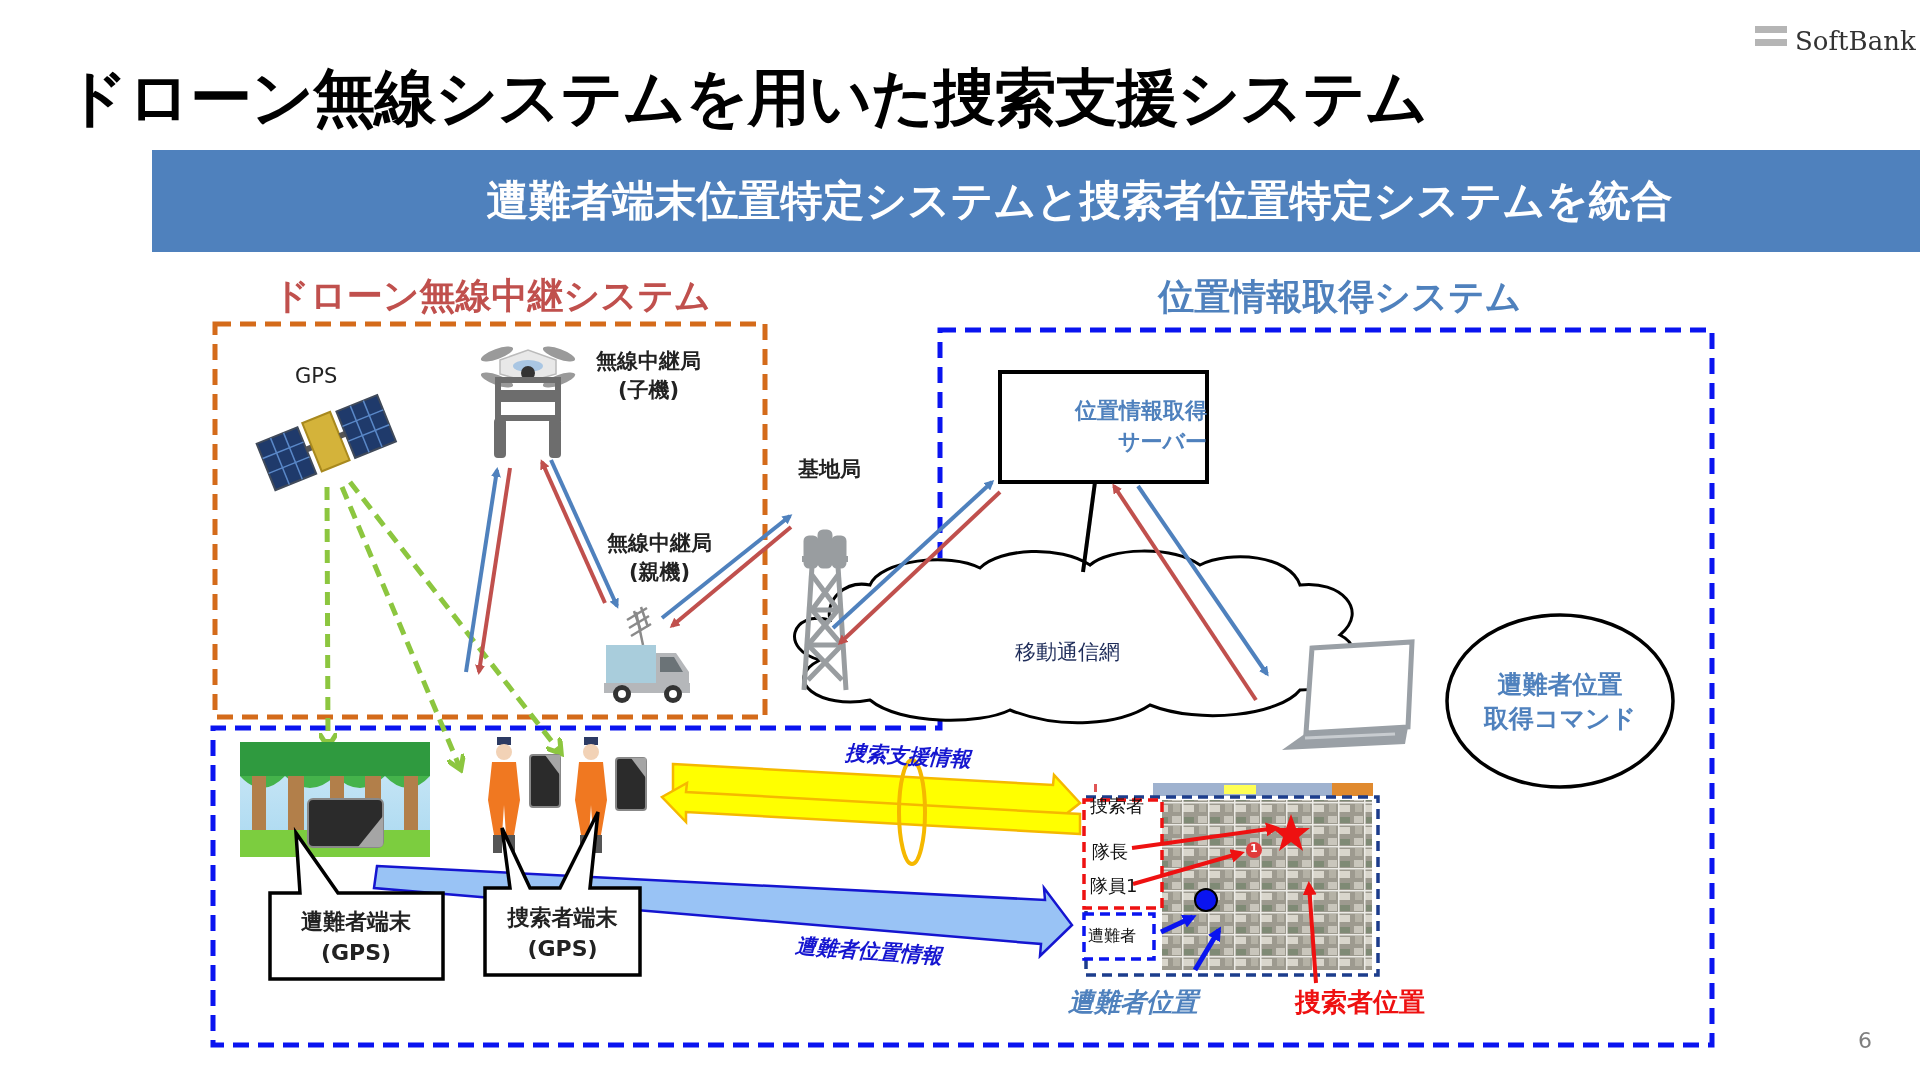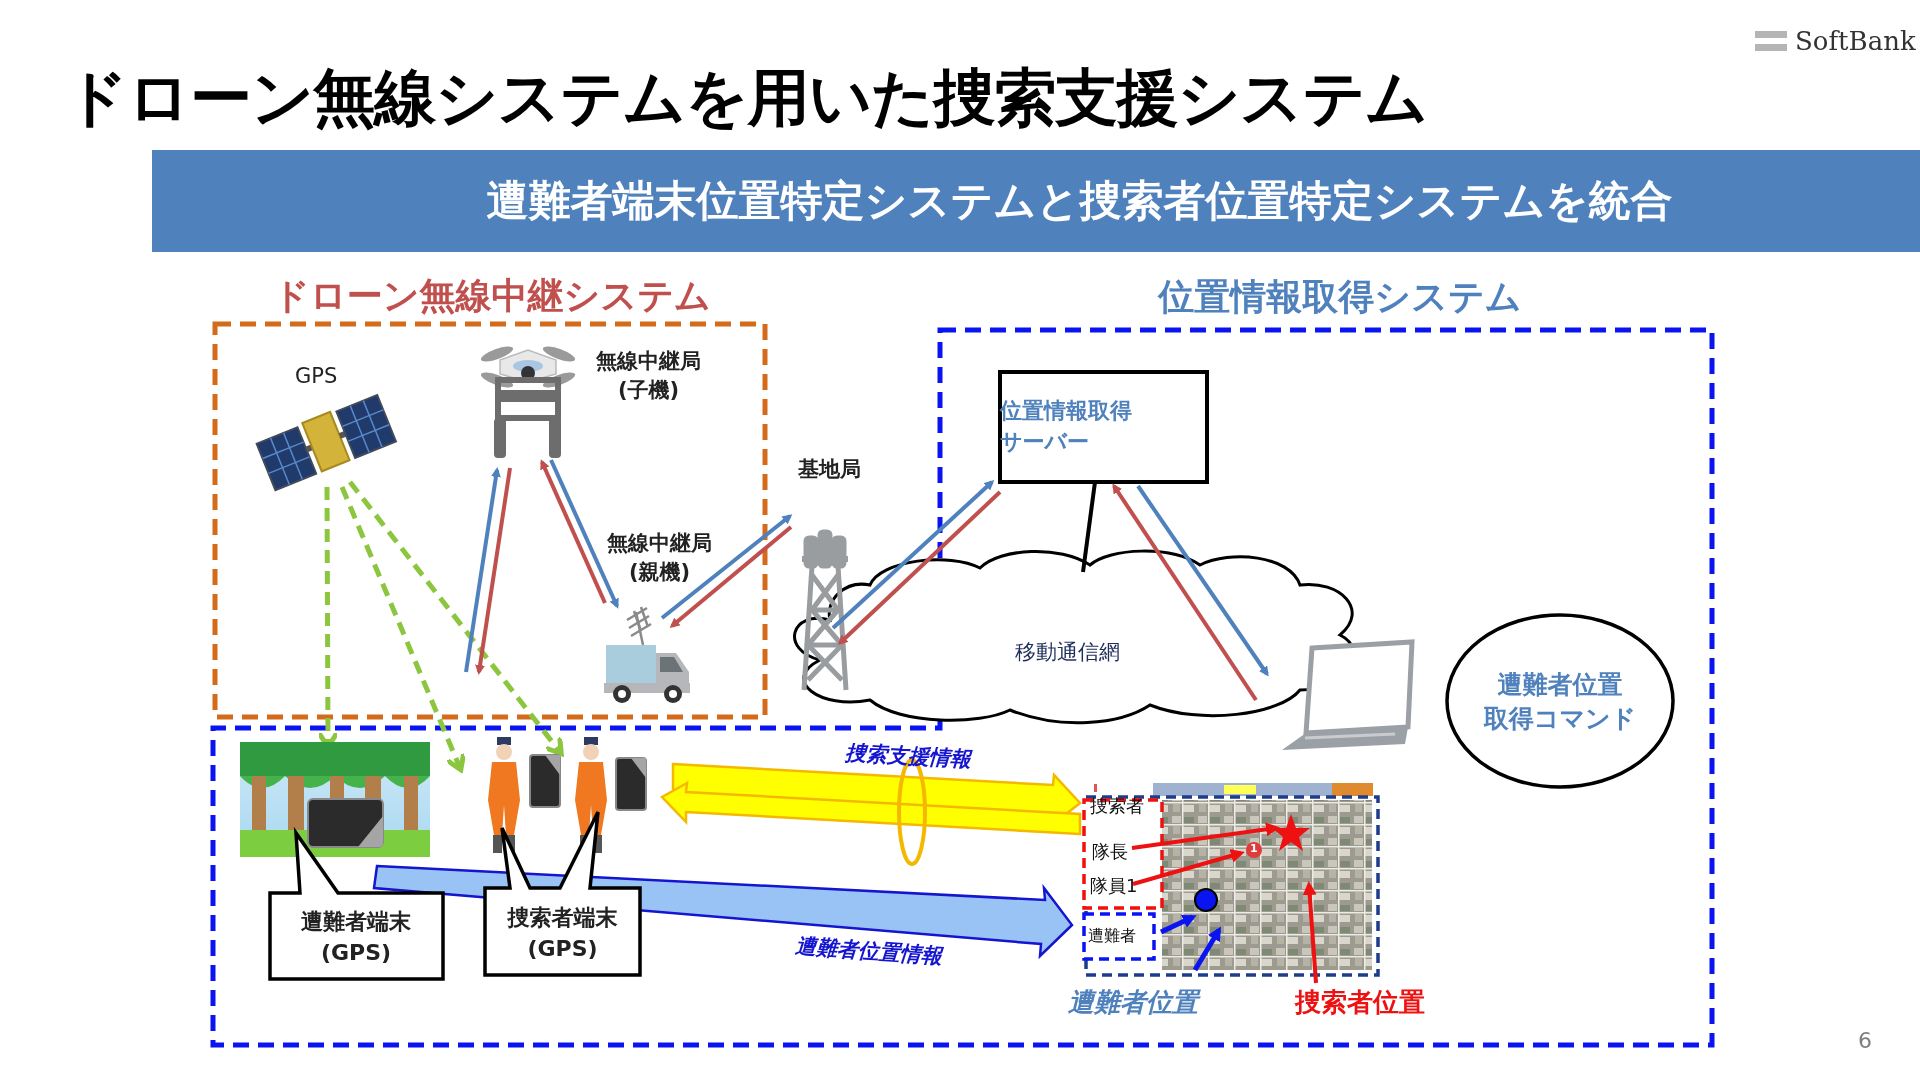--- a/index.html
+++ b/index.html
@@ -1,32 +1,32 @@
 <!DOCTYPE html>
 <html><head>
 <meta charset="utf-8">
 <style>
   html, body { margin:0; padding:0; background:#ffffff; }
   body { width:1920px; height:1080px; position:relative; overflow:hidden;
          font-family:"DejaVu Sans", "Liberation Sans", sans-serif; }
   .abs { position:absolute; }
   #slide-title { left:65px; top:56px; font-size:62px; font-weight:bold; color:#000; letter-spacing:-1px; white-space:nowrap; }
-  #logo { left:1755px; top:26px; display:flex; align-items:center; gap:8px; }
+  #logo { left:1755px; top:26px; display:flex; align-items:flex-start; gap:8px; }
   #logo .bars { display:flex; flex-direction:column; gap:6px; }
   #logo .bars span { display:block; width:32px; height:7px; background:#b5b5b5; }
   #logo .word { font-family:"DejaVu Serif","Liberation Serif",serif; font-size:26px; color:#333; }
   #banner { left:152px; top:150px; width:1855px; height:102px; background:#4f81bd;
             display:flex; align-items:center; justify-content:center; }
   #banner span { color:#fff; font-size:42px; font-weight:bold; white-space:nowrap; }
   .sec-title { font-size:36px; font-weight:bold; white-space:nowrap; transform:translateX(-50%); }
   #drone-sys-title { left:492px; top:272px; color:#c0504d; }
   #loc-sys-title { left:1340px; top:273px; color:#4f81bd; }
   .lbl { font-size:21px; font-weight:bold; color:#222; text-align:center; line-height:29px; white-space:nowrap; }
   .lbl-plain { font-size:21px; color:#222; white-space:nowrap; }
-  #server-label { left:1000px; top:395px; width:207px; font-size:22px; color:#4f81bd; font-weight:bold; text-align:left; line-height:31px; }
+  #server-label { left:1000px; top:395px; width:207px; font-size:22px; color:#4f81bd; font-weight:bold; text-align:right; line-height:31px; }
   #cmd-label { left:1447px; top:668px; width:226px; font-size:25px; color:#4f81bd; font-weight:bold; text-align:center; line-height:34px; }
   #network-label { left:1015px; top:618px; font-size:21px; color:#1f2d5a;margin-top:20px; }
   .callout-text { font-size:22px; font-weight:bold; color:#222; text-align:center; line-height:31px; }
   .flow-label { font-size:21px; font-weight:900; color:#1515d0; white-space:nowrap; font-style:italic; }
   #support-label { left:845px; top:742px; transform:rotate(3deg); }
   #victim-info-label { left:795px; top:937px; transform:rotate(4deg); }
   #victim-pos-label { left:1068px; top:985px; font-size:26px; font-weight:bold; color:#4f81bd;font-style:italic; }
   #searcher-pos-label { left:1295px; top:985px; font-size:26px; font-weight:bold; color:#ee1111; }
   .map-text { font-size:18px; color:#111; white-space:nowrap; }
   #page-num { left:1858px; top:1028px; font-size:22px; color:#7f7f7f; }

